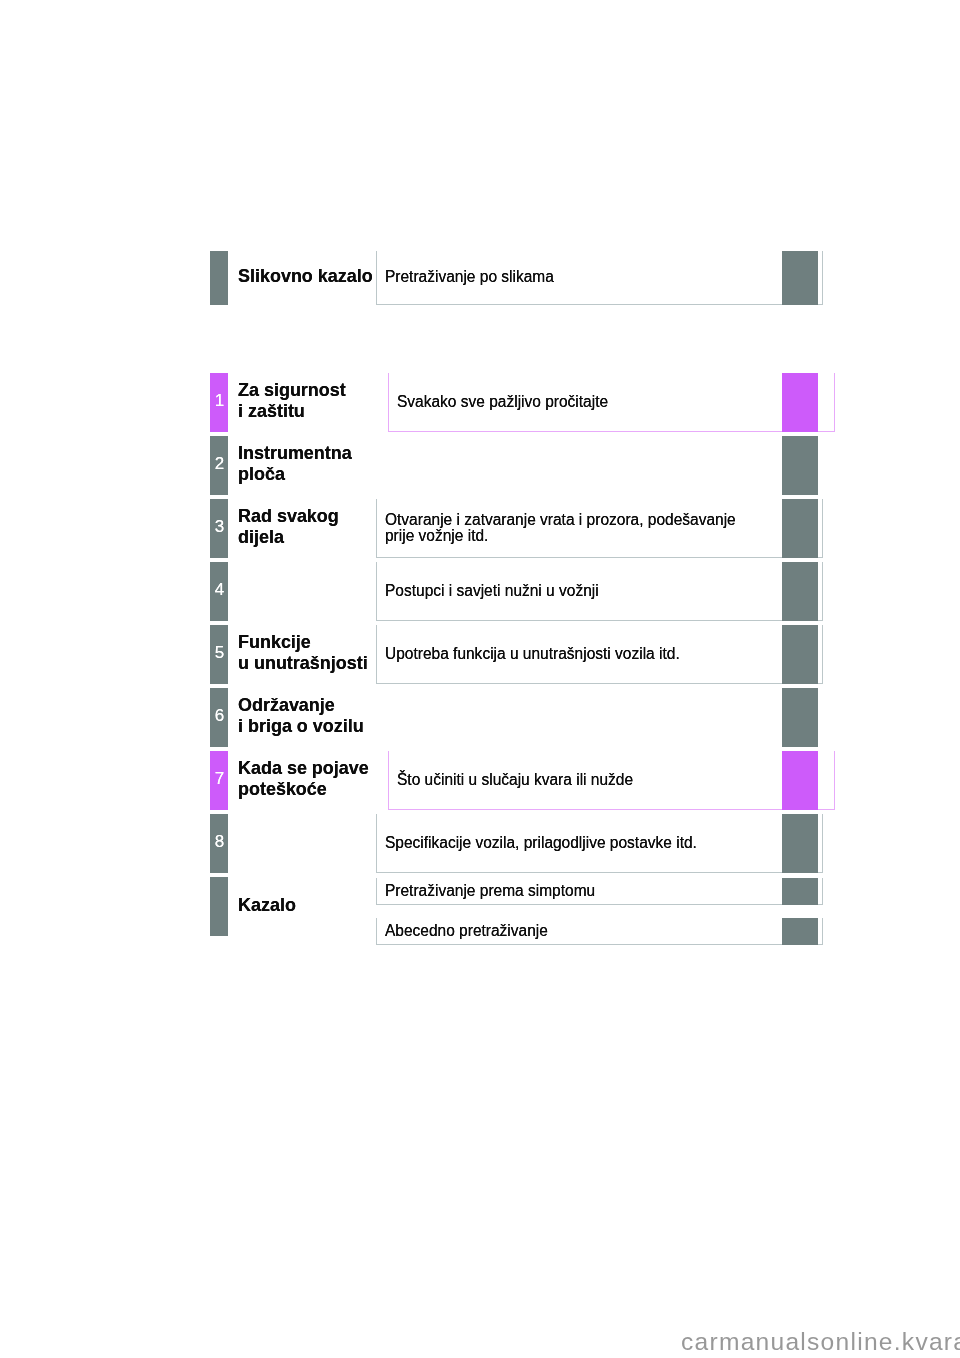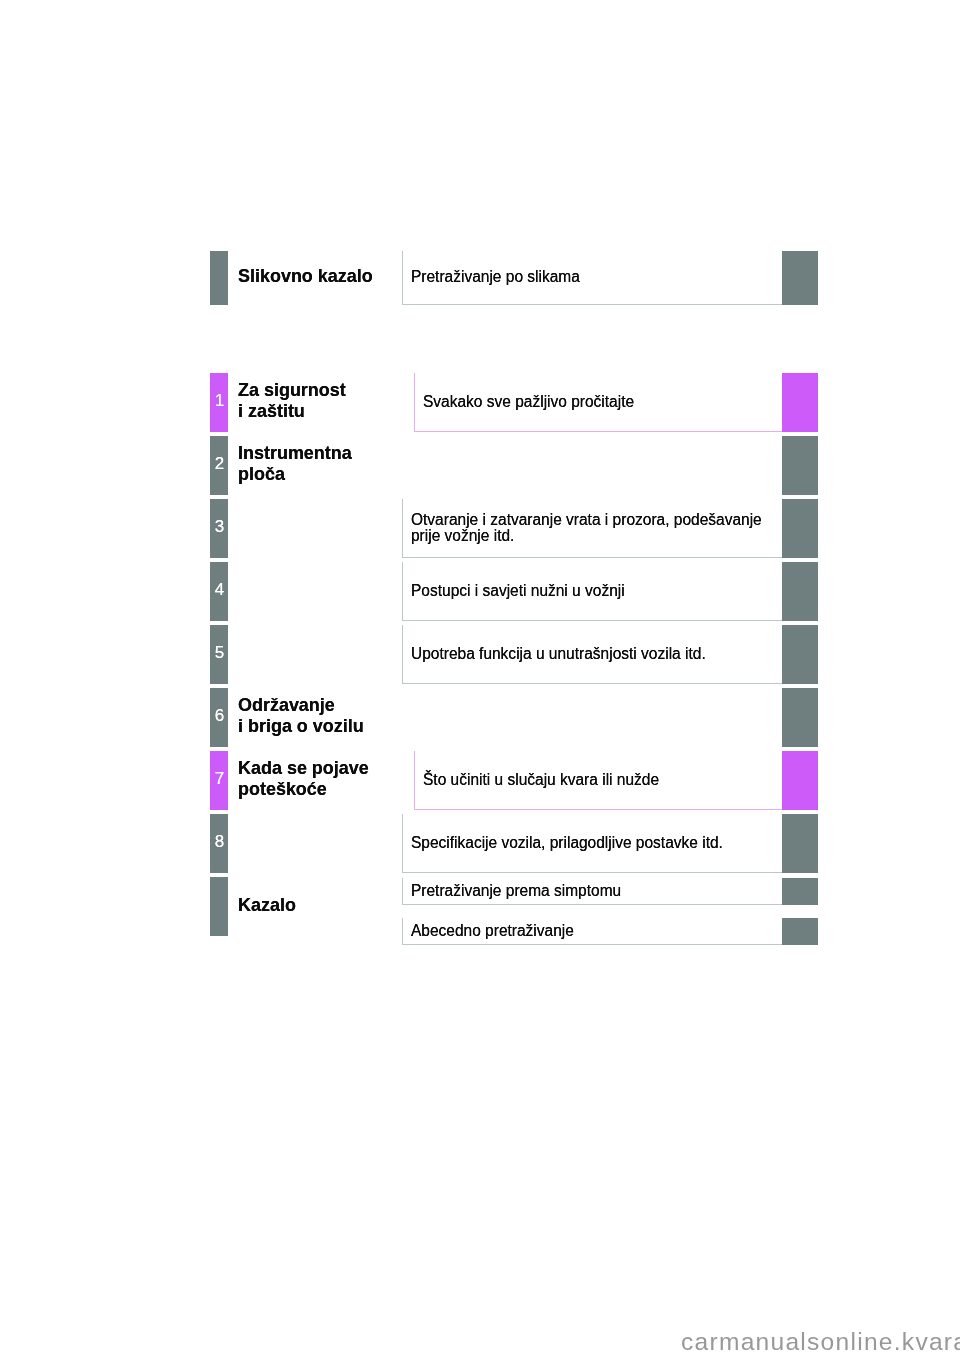--- a/index.html
+++ b/index.html
@@ -30,21 +30,21 @@
 
   
   .title{position:absolute;left:28.3px;top:0;width:160px;height:100%;
          display:flex;flex-direction:column;justify-content:center;
          font-size:19px;font-weight:bold;color:#0c0c0c;line-height:20.2px;
          text-shadow:0 0 0.35px #0c0c0c;}
   .title > span{display:block;transform:scaleX(0.945) translateY(-2.2px);
                 transform-origin:left center;white-space:nowrap;}
 
   
-  .desc{position:absolute;left:192px;top:0;width:402px;height:100%;
+  .desc{position:absolute;left:166px;top:0;width:447px;height:100%;
         border:1px solid #bcc7c9;border-top:none;box-sizing:border-box;
         display:flex;align-items:center;
         font-size:17.3px;color:#0c0c0c;line-height:16.3px;background:#ffffff;
         text-shadow:0 0 0.35px #0c0c0c;}
   .desc > span{display:block;width:413px;min-width:413px;flex:0 0 auto;margin-left:8.3px;
                transform:scaleX(0.897) translateY(-1.4px);
                transform-origin:left center;}
   .desc.accent{border-color:#e8aafa;margin-left:12px;}
 
   
@@ -105,20 +105,24 @@
         <span>ploča</span>
       </div>
       <div class="endcap"></div>
     </div>
 
     <div class="row">
       <div class="tab"></div>
       <div class="tabnum">
         <span>3</span>
       </div>
+      <div class="title">
+        <span>Rad svakog</span>
+        <span>dijela</span>
+      </div>
       <div class="desc">
         <span>Otvaranje i zatvaranje vrata i prozora, podešavanje prije vožnje itd.</span>
       </div>
       <div class="endcap"></div>
     </div>
 
     <div class="row">
       <div class="tab"></div>
       <div class="tabnum">
         <span>4</span>
@@ -126,20 +130,24 @@
       <div class="desc">
         <span>Postupci i savjeti nužni u vožnji</span>
       </div>
       <div class="endcap"></div>
     </div>
 
     <div class="row">
       <div class="tab"></div>
       <div class="tabnum">
         <span>5</span>
+      </div>
+      <div class="title">
+        <span>Funkcije</span>
+        <span>u unutrašnjosti</span>
       </div>
       <div class="desc">
         <span>Upotreba funkcija u unutrašnjosti vozila itd.</span>
       </div>
       <div class="endcap"></div>
     </div>
 
     <div class="row">
       <div class="tab"></div>
       <div class="tabnum">

